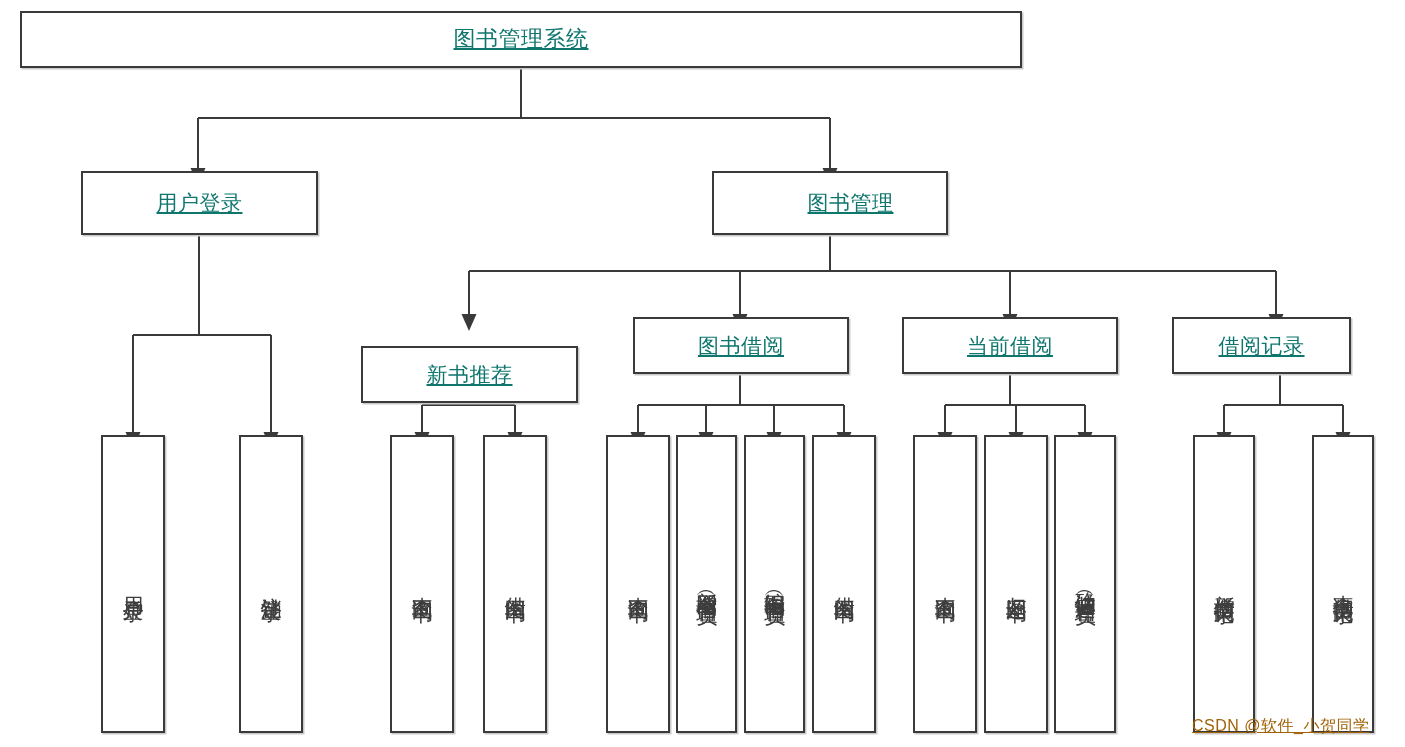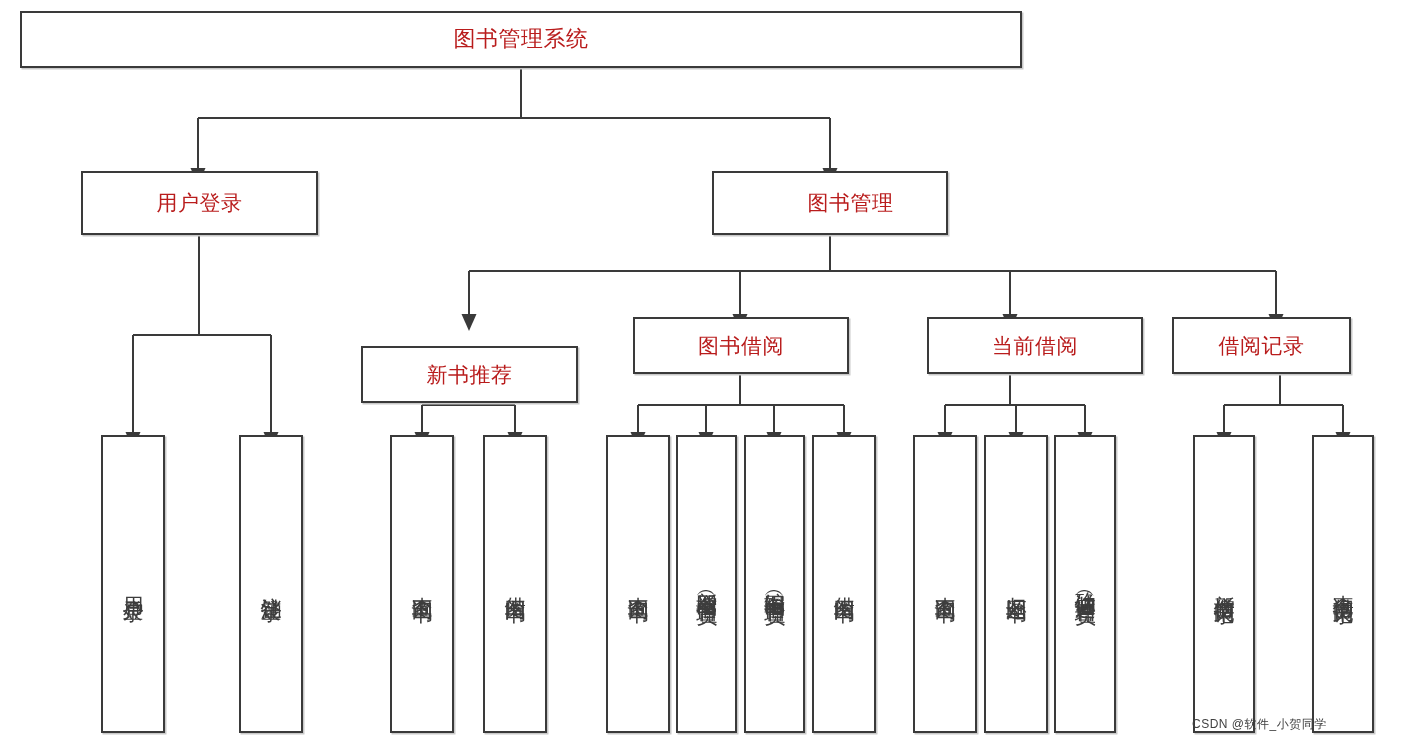--- a/index.html
+++ b/index.html
@@ -32,43 +32,45 @@
     box-sizing: border-box;
     background: #ffffff;
     border: 2px solid #3a3a3a;
     box-shadow: 1.5px 1.5px 0 0 #c9c9c9;
     display: flex;
     align-items: center;
     justify-content: center;
   }
   .node-label-h {
     font-size: 21px;
-    color: #b91c1c;
+    color: #0f766e;
     letter-spacing: 0.5px;
     white-space: nowrap;
     line-height: 1.1;
+    text-decoration: underline;
   }
   .node-label-v {
     font-size: 21px;
     color: #3d3d3d;
     writing-mode: vertical-rl;
     text-orientation: upright;
     letter-spacing: 2px;
     line-height: 1.25;
     white-space: nowrap;
     text-align: center;
   }
   .node-root .node-label-h { font-size: 22px; }
   .watermark {
     position: absolute;
-    font-size: 12px;
-    color: #404040;
+    font-size: 16px;
+    color: #a16207;
     white-space: nowrap;
     letter-spacing: 0.5px;
     pointer-events: none;
+    text-decoration: underline;
   }
 </style>
 </head>
 <body>
 
 <div id="diagram-root">
   <svg class="diagram-canvas" viewBox="0 0 1405 747" xmlns="http://www.w3.org/2000/svg">
     <g id="connector-group">
         <line x1="521" y1="68" x2="521" y2="118" stroke="#3a3a3a" stroke-width="2.4" shape-rendering="crispEdges"></line>
         <line x1="198" y1="118" x2="830" y2="118" stroke="#3a3a3a" stroke-width="2.4" shape-rendering="crispEdges"></line>
@@ -133,21 +135,21 @@
       </div>
       <div class="node-box" style="left: 712px; top: 171px; width: 236px; height: 64px; padding-left: 41px;">
         <span class="node-label-h">图书管理</span>
       </div>
       <div class="node-box" style="left: 361px; top: 317px; width: 217px; height: 57px; margin-top: 29px;">
         <span class="node-label-h">新书推荐</span>
       </div>
       <div class="node-box" style="left: 633px; top: 317px; width: 216px; height: 57px;">
         <span class="node-label-h">图书借阅</span>
       </div>
-      <div class="node-box" style="left: 902px; top: 317px; width: 216px; height: 57px; margin-left: 25px;">
+      <div class="node-box" style="left: 902px; top: 317px; width: 216px; height: 57px;">
         <span class="node-label-h">当前借阅</span>
       </div>
       <div class="node-box" style="left: 1172px; top: 317px; width: 179px; height: 57px;">
         <span class="node-label-h">借阅记录</span>
       </div>
       <div class="node-box" style="left: 101px; top: 435px; width: 64px; height: 298px;">
         <span class="node-label-v">用户登录</span>
       </div>
       <div class="node-box" style="left: 239px; top: 435px; width: 64px; height: 298px;">
         <span class="node-label-v">注销登录</span>

